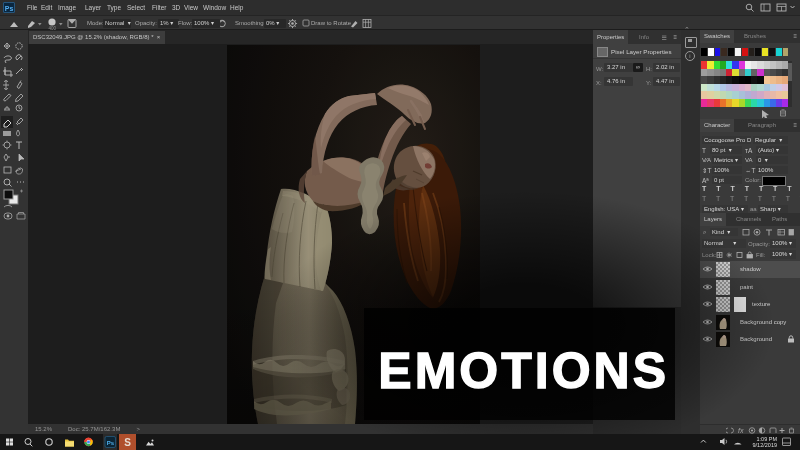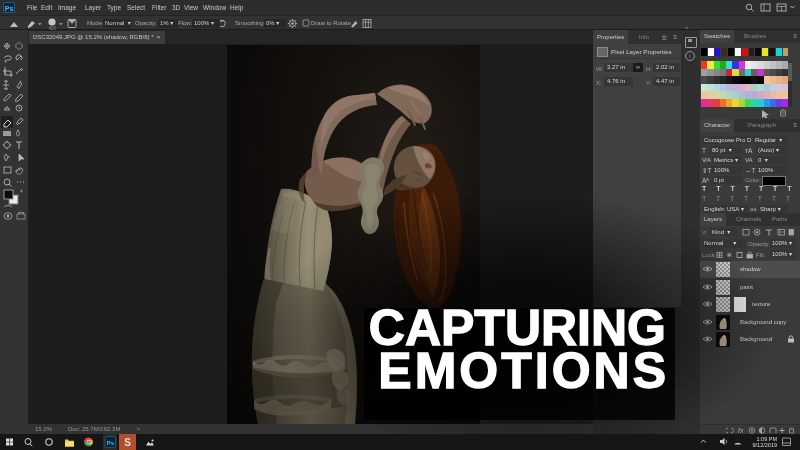--- a/index.html
+++ b/index.html
@@ -542,21 +542,20 @@
             <path d="M44,7 v-4 a1,1 0 0 1 1,-1 h4 a1,1 0 0 1 1,1 v4"></path>
             <path d="M56,2 v5 M53.5,4.5 h5" stroke-width="1"></path>
             <path d="M63,3 h5 m-4.5,0 v4 h4 v-4 m-3,-1 h2" stroke-width="0.7"></path>
           </g>
         </svg>
   </div>
 </div>
 
 <div class="abs" id="darkrect"></div>
 <div class="abs" id="overlay"></div>
-<div class="title" id="t2">CAPTURING</div>
 <div class="title" id="t3">EMOTIONS</div>
 
 <div class="abs" id="taskbar">
 <svg width="800" height="16" style="position:absolute;left:0;top:0">
   <g fill="#dedede">
     <rect x="6" y="4.5" width="3.2" height="3.2"></rect>
           <rect x="9.8" y="4.5" width="3.2" height="3.2"></rect>
     <rect x="6" y="8.3" width="3.2" height="3.2"></rect>
           <rect x="9.8" y="8.3" width="3.2" height="3.2"></rect>
   </g>

